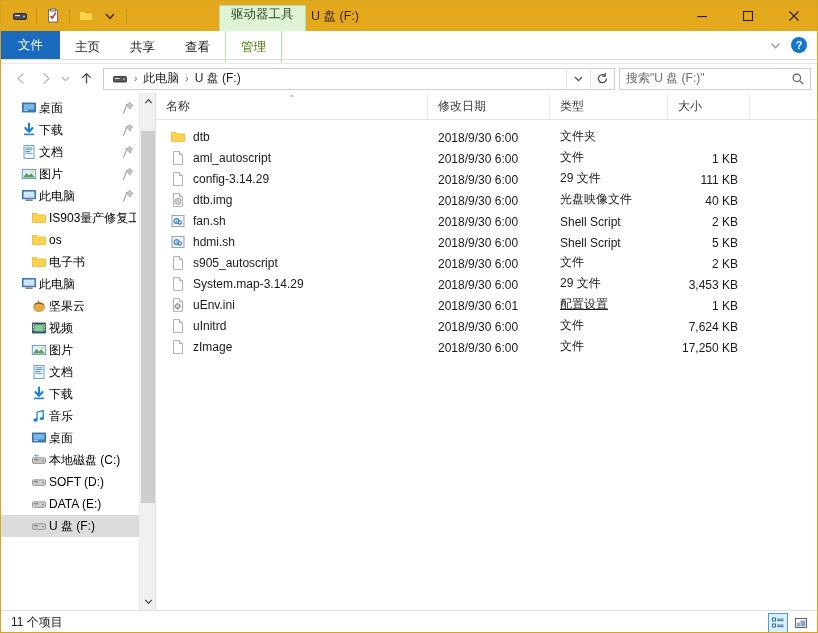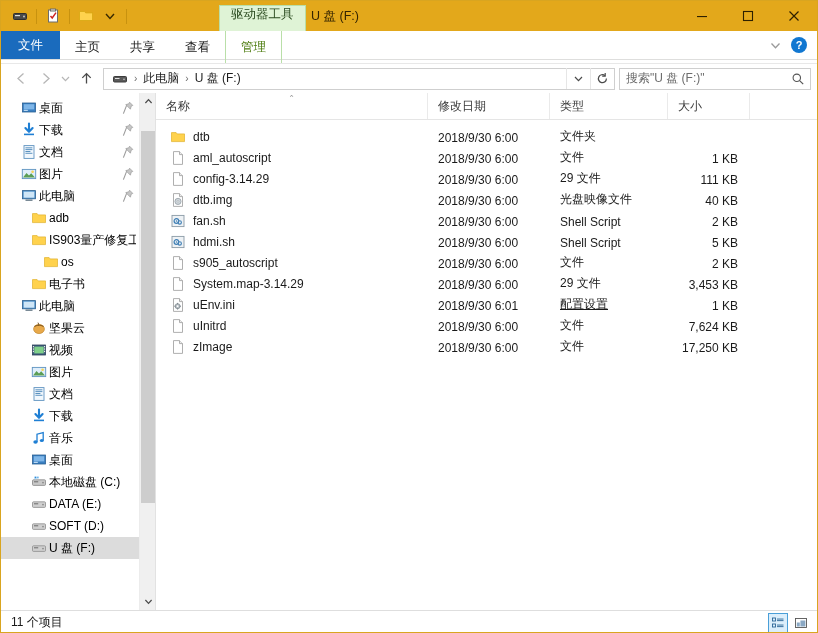--- a/index.html
+++ b/index.html
@@ -650,31 +650,23 @@
                 <path d="M7.6 1.2 L10.8 4.4 L9.2 5.2 L8.4 8.2 L3.8 3.6 L6.8 2.8 Z" fill="#c6c6c6" stroke="#9a9a9a" stroke-width="0.7"></path>
                 <path d="M4.6 4.4 L1.4 12.6" stroke="#9a9a9a" stroke-width="1.1"></path>
               </svg></span>
           </div>
           <div class="nav-item" style="padding-left:28px">
             <span class="nav-ico">
               <svg width="16" height="16" viewBox="0 0 16 16">
                 <path d="M1.5 3.6 h4.6 l1.1 1.3 H14.5 V12.6 H1.5 Z" fill="#ffd24d" stroke="#e0b02a" stroke-width="0.7"></path>
               </svg>
             </span>
-            <span class="nav-label">adb</span>
-          </div>
-          <div class="nav-item" style="padding-left:28px">
-            <span class="nav-ico">
-              <svg width="16" height="16" viewBox="0 0 16 16">
-                <path d="M1.5 3.6 h4.6 l1.1 1.3 H14.5 V12.6 H1.5 Z" fill="#ffd24d" stroke="#e0b02a" stroke-width="0.7"></path>
-              </svg>
-            </span>
             <span class="nav-label">IS903量产修复工</span>
           </div>
-          <div class="nav-item" style="padding-left:40px">
+          <div class="nav-item" style="padding-left:28px">
             <span class="nav-ico">
               <svg width="16" height="16" viewBox="0 0 16 16">
                 <path d="M1.5 3.6 h4.6 l1.1 1.3 H14.5 V12.6 H1.5 Z" fill="#ffd24d" stroke="#e0b02a" stroke-width="0.7"></path>
               </svg>
             </span>
             <span class="nav-label">os</span>
           </div>
           <div class="nav-item" style="padding-left:28px">
             <span class="nav-ico">
               <svg width="16" height="16" viewBox="0 0 16 16">
@@ -783,31 +775,31 @@
             <span class="nav-label">本地磁盘 (C:)</span>
           </div>
           <div class="nav-item" style="padding-left:28px">
             <span class="nav-ico">
               <svg width="16" height="16" viewBox="0 0 16 16">
                 <rect x="1.5" y="5.8" width="13" height="5.6" rx="1" fill="#cfcfcf" stroke="#8d8d8d" stroke-width="0.8"></rect>
                 <rect x="3" y="7.3" width="4.2" height="1" fill="#6a6a6a"></rect>
                 <circle cx="12" cy="8.6" r="0.9" fill="#8a8a8a"></circle>
               </svg>
             </span>
-            <span class="nav-label">DATA (E:)</span>
+            <span class="nav-label">SOFT (D:)</span>
           </div>
           <div class="nav-item" style="padding-left:28px">
             <span class="nav-ico">
               <svg width="16" height="16" viewBox="0 0 16 16">
                 <rect x="1.5" y="5.8" width="13" height="5.6" rx="1" fill="#cfcfcf" stroke="#8d8d8d" stroke-width="0.8"></rect>
                 <rect x="3" y="7.3" width="4.2" height="1" fill="#6a6a6a"></rect>
                 <circle cx="12" cy="8.6" r="0.9" fill="#8a8a8a"></circle>
               </svg>
             </span>
-            <span class="nav-label">SOFT (D:)</span>
+            <span class="nav-label">DATA (E:)</span>
           </div>
           <div class="nav-item selected" style="padding-left:28px">
             <span class="nav-ico">
               <svg width="16" height="16" viewBox="0 0 16 16">
                 <rect x="1.5" y="5.8" width="13" height="5.6" rx="1" fill="#cfcfcf" stroke="#8d8d8d" stroke-width="0.8"></rect>
                 <rect x="3" y="7.3" width="4.2" height="1" fill="#6a6a6a"></rect>
                 <circle cx="12" cy="8.6" r="0.9" fill="#8a8a8a"></circle>
               </svg>
             </span>
             <span class="nav-label">U 盘 (F:)</span>

